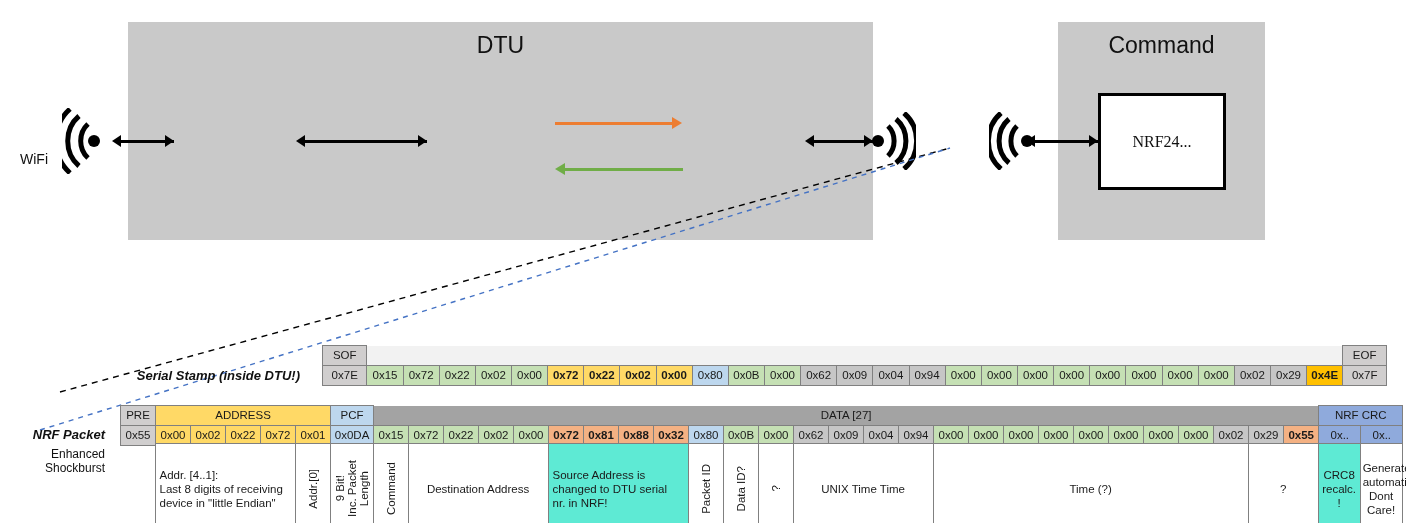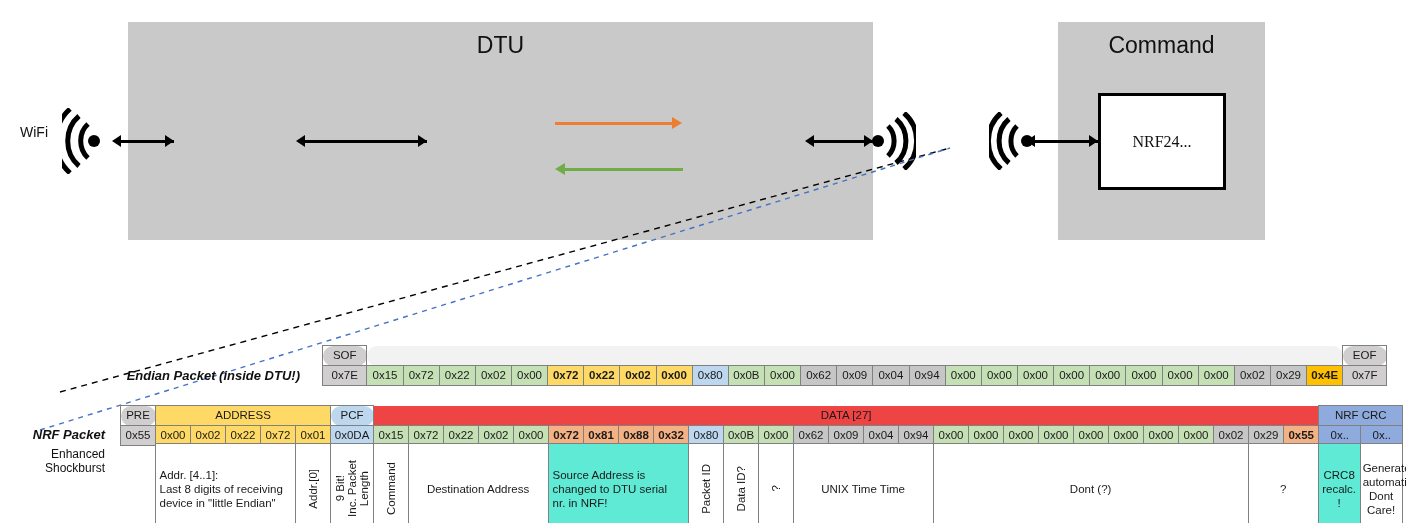--- a/index.html
+++ b/index.html
@@ -26,21 +26,21 @@
                border-bottom:6px solid transparent;border-right:10px solid currentColor;}
   .wifi-label{position:absolute;font-size:14px;color:#111;}
   .antenna{position:absolute;}
 
   
   .ptable{position:absolute;border-collapse:collapse;table-layout:fixed;}
   .ptable td{border:1px solid #808080;font-size:11.5px;text-align:center;
              padding:0;height:19px;line-height:19px;color:#1a1a1a;
              white-space:nowrap;overflow:hidden;box-sizing:border-box;}
   .hdr{font-size:12px;}
-  .hdr-left{text-align:left;padding-left:3px;border-radius:10px;}
+  .hdr-left{text-align:left;padding-left:3px;}
   .val{font-size:11.5px;}
   .b{font-weight:bold;}
 
   
   .f-gray{background:#d0cece;}
   .f-gray2{background:#c6c6c6;}
   .f-green{background:#c5e0b4;}
   .f-yellow{background:#ffd966;}
   .f-orange{background:#ffc000;}
   .f-blue{background:#bdd7ee;}
@@ -73,21 +73,21 @@
   <div class="enclosure" style="left:128px;top:22px;width:745px;height:218px;">
     <div class="enclosure-title">DTU</div>
   </div>
 
   <div class="enclosure" style="left:1058px;top:22px;width:207px;height:218px;">
     <div class="enclosure-title">Command</div>
   </div>
 
   <div class="chip" style="left:1098px;top:93px;width:128px;height:97px;font-family:Liberation Serif, serif;">NRF24...</div>
 
-  <div class="wifi-label" style="left:20px;top:124px;">WiFi</div>
+  <div class="wifi-label" style="left:20px;top:151px;">WiFi</div>
 
   <svg class="antenna" style="left:62px;top:108px;" width="58" height="66" viewBox="0 0 58 66">
     <path d="M28 33 m-2,0 a6,6 0 1,0 12,0 a6,6 0 1,0 -12,0" fill="#000"></path>
     <path d="M26 16 a20,22 0 0,0 0,34" stroke="#000" stroke-width="5" fill="none"></path>
     <path d="M17 8 a30,32 0 0,0 0,50" stroke="#000" stroke-width="5" fill="none"></path>
     <path d="M8 1 a40,42 0 0,0 0,64" stroke="#000" stroke-width="5" fill="none"></path>
   </svg>
 
   <svg class="antenna" style="left:862px;top:112px;" width="54" height="58" viewBox="0 0 54 58">
     <path d="M16 29 m-6,0 a6,6 0 1,0 12,0 a6,6 0 1,0 -12,0" fill="#000"></path>
@@ -133,21 +133,21 @@
     <div class="col-line" style="left:565px;top:168px;width:118px;background:#70ad47;"></div>
     <div class="col-arrow-l" style="left:555px;top:163px;"></div>
   </div>
 </div>
 
 <svg class="lines" width="1406" height="523">
   <line x1="60" y1="392" x2="950" y2="148" stroke="#000" stroke-width="1.4" stroke-dasharray="6,5"></line>
   <line x1="40" y1="430" x2="950" y2="148" stroke="#4472c4" stroke-width="1.4" stroke-dasharray="5,5"></line>
 </svg>
 
-<div class="row-label" style="left:0px;top:368px;width:300px;">Endian Packet (inside DTU!)</div>
+<div class="row-label" style="left:0px;top:368px;width:300px;">Serial Stamp (inside DTU!)</div>
 
 <table class="ptable" style="left:322px;top:345px;width:1065px;">
   <colgroup id="serial-cols">
       <col style="width: 43px;">
       <col style="width: 35px;">
       <col style="width: 35px;">
       <col style="width: 35px;">
       <col style="width: 35px;">
       <col style="width: 35px;">
       <col style="width: 35px;">
@@ -254,21 +254,21 @@
       <col style="width: 35px;">
       <col style="width: 35px;">
       <col style="width: 42px;">
       <col style="width: 42px;">
     </colgroup>
   <tbody>
     <tr id="nrf-header-row">
         <td colspan="1" class="hdr f-gray hdr-left">PRE</td>
         <td colspan="5" class="hdr f-yellow">ADDRESS</td>
         <td colspan="1" class="hdr f-blue hdr-left">PCF</td>
-        <td colspan="27" class="hdr f-none" style="border: none; background: #ef4444;">DATA [27]</td>
+        <td colspan="27" class="hdr f-none" style="border: none; background: #a3a3a3;">DATA [27]</td>
         <td colspan="2" class="hdr f-slate">NRF CRC</td>
       </tr>
     <tr id="nrf-byte-row">
         <td class="val f-gray">0x55</td>
         <td class="val f-yellow">0x00</td>
         <td class="val f-yellow">0x02</td>
         <td class="val f-yellow">0x22</td>
         <td class="val f-yellow">0x72</td>
         <td class="val f-yellow">0x01</td>
         <td class="val f-blue">0x0DA</td>
@@ -387,21 +387,21 @@
         </td>
         <td colspan="1" class="f-white">
           <div class="rotwrap">
             <span class="rot">?</span>
           </div>
         </td>
         <td colspan="4" class="f-white">
           <div class="lh">UNIX Time Time</div>
         </td>
         <td colspan="9" class="f-white">
-          <div class="lh">Dont (?)</div>
+          <div class="lh">Time (?)</div>
         </td>
         <td colspan="2" class="f-white">
           <div class="lh">?</div>
         </td>
         <td colspan="1" class="f-salmonL">
           <div class="lh">CRC8<br>recalc.<br>!</div>
         </td>
         <td colspan="2" class="f-white">
           <div class="lh">Generated<br>automatically.<br>Dont Care!</div>
         </td>

